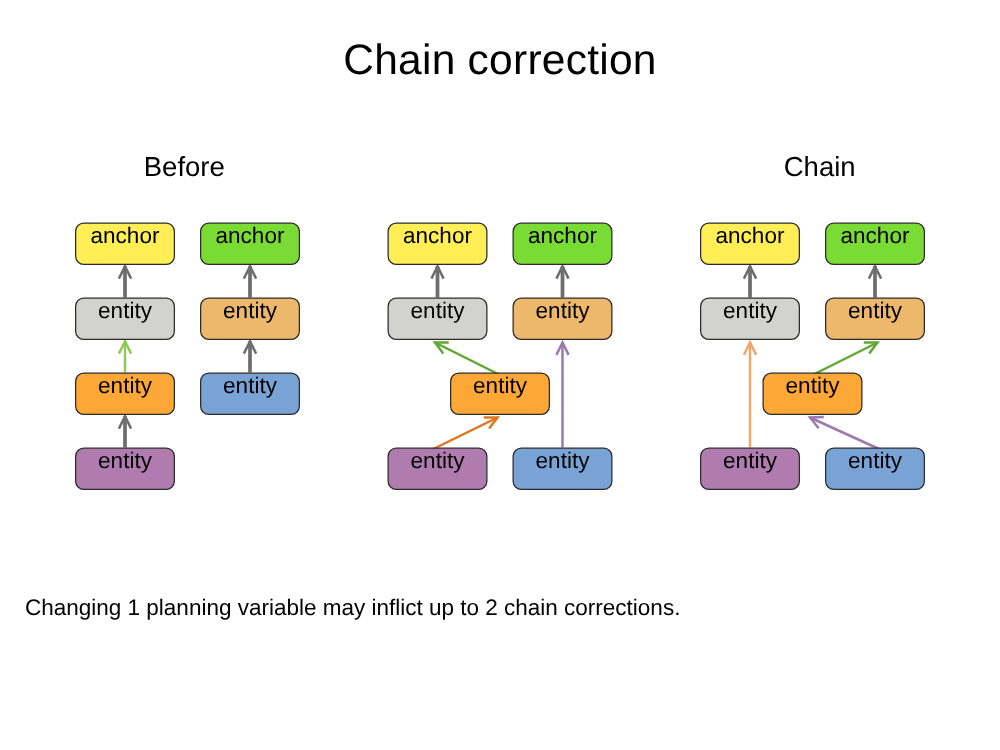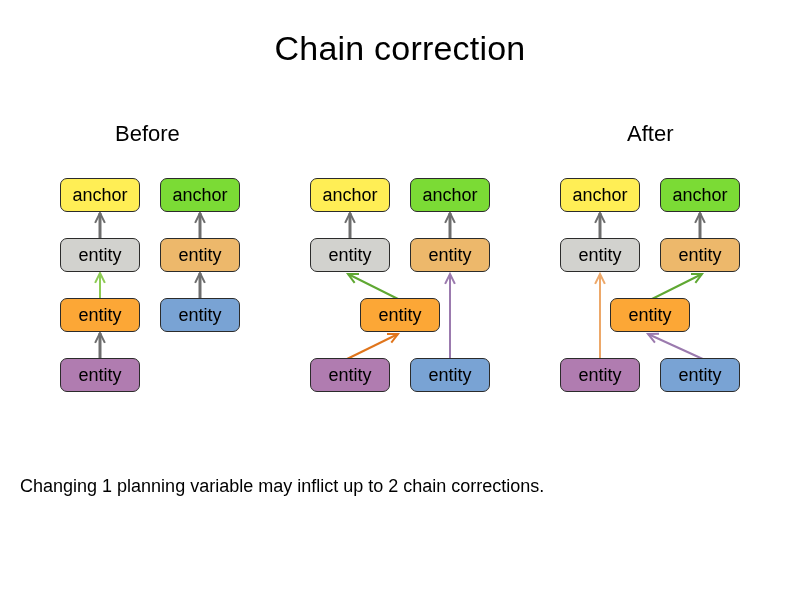--- a/index.html
+++ b/index.html
@@ -52,21 +52,20 @@
   }
 
   
   .node {
     position: absolute;
     box-sizing: border-box;
     height: 34px;
     border: 1px solid #2b2b2b;
     border-radius: 7px;
     display: flex;
-    align-items: center;
     justify-content: center;
     font-size: 18px;
     line-height: 18px;
     color: #000;
     z-index: 3;
     white-space: nowrap;
   }
 
   
   #arrows {
@@ -79,21 +78,21 @@
   }
 </style>
 </head>
 <body>
 
 <div id="stage">
 
   <div id="title">Chain correction</div>
 
   <div class="phase-label" id="label-before">Before</div>
-  <div class="phase-label" id="label-after">After</div>
+  <div class="phase-label" id="label-after">Chain</div>
 
   <svg id="arrows" width="800" height="600" viewBox="0 0 800 600">
       <g>
         <line x1="100" y1="238" x2="100" y2="213" stroke="#6E6E6E" stroke-width="3"></line>
         <polyline points="104.88342917662072,222.85657747278077 100,213 95.11657082337928,222.85657747278077" fill="none" stroke="#6E6E6E" stroke-width="2" stroke-linecap="butt"></polyline>
         <line x1="100" y1="298" x2="100" y2="273" stroke="#8DCB54" stroke-width="2"></line>
         <polyline points="104.88342917662072,282.85657747278077 100,273 95.11657082337928,282.85657747278077" fill="none" stroke="#8DCB54" stroke-width="2" stroke-linecap="butt"></polyline>
         <line x1="100" y1="358" x2="100" y2="333" stroke="#6E6E6E" stroke-width="3"></line>
         <polyline points="104.88342917662072,342.85657747278077 100,333 95.11657082337928,342.85657747278077" fill="none" stroke="#6E6E6E" stroke-width="2" stroke-linecap="butt"></polyline>
         <line x1="200" y1="238" x2="200" y2="213" stroke="#6E6E6E" stroke-width="3"></line>

